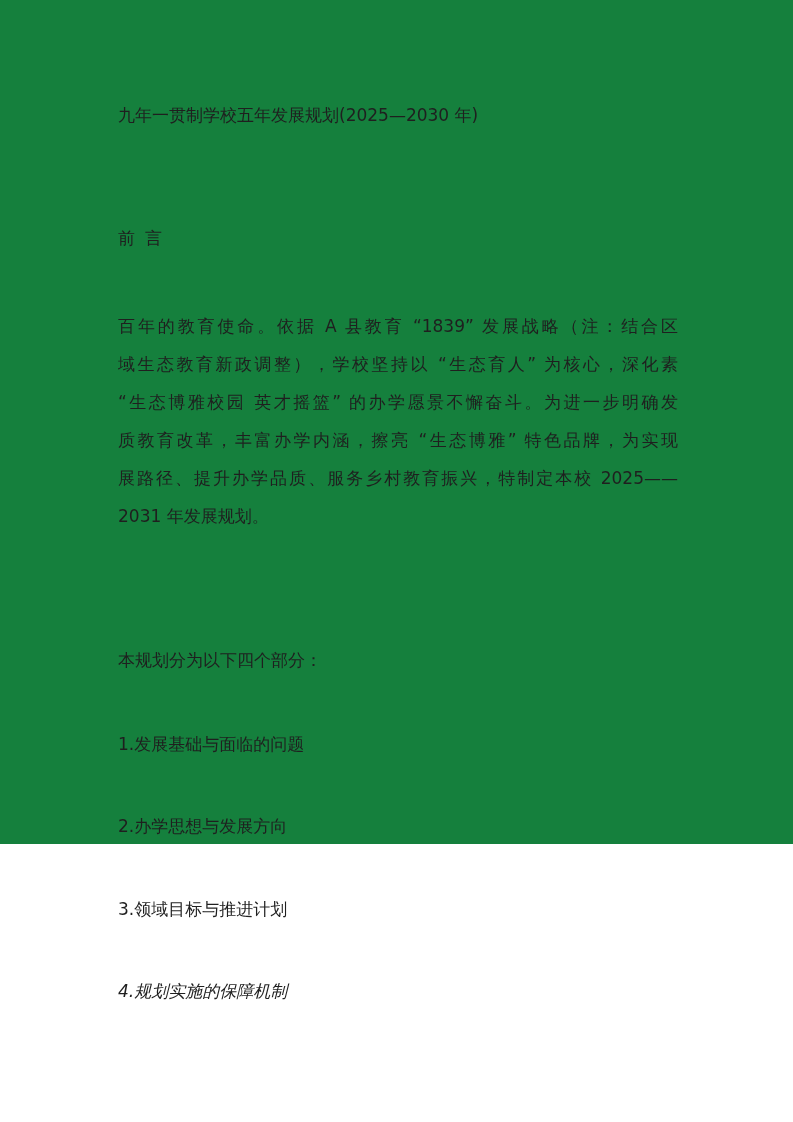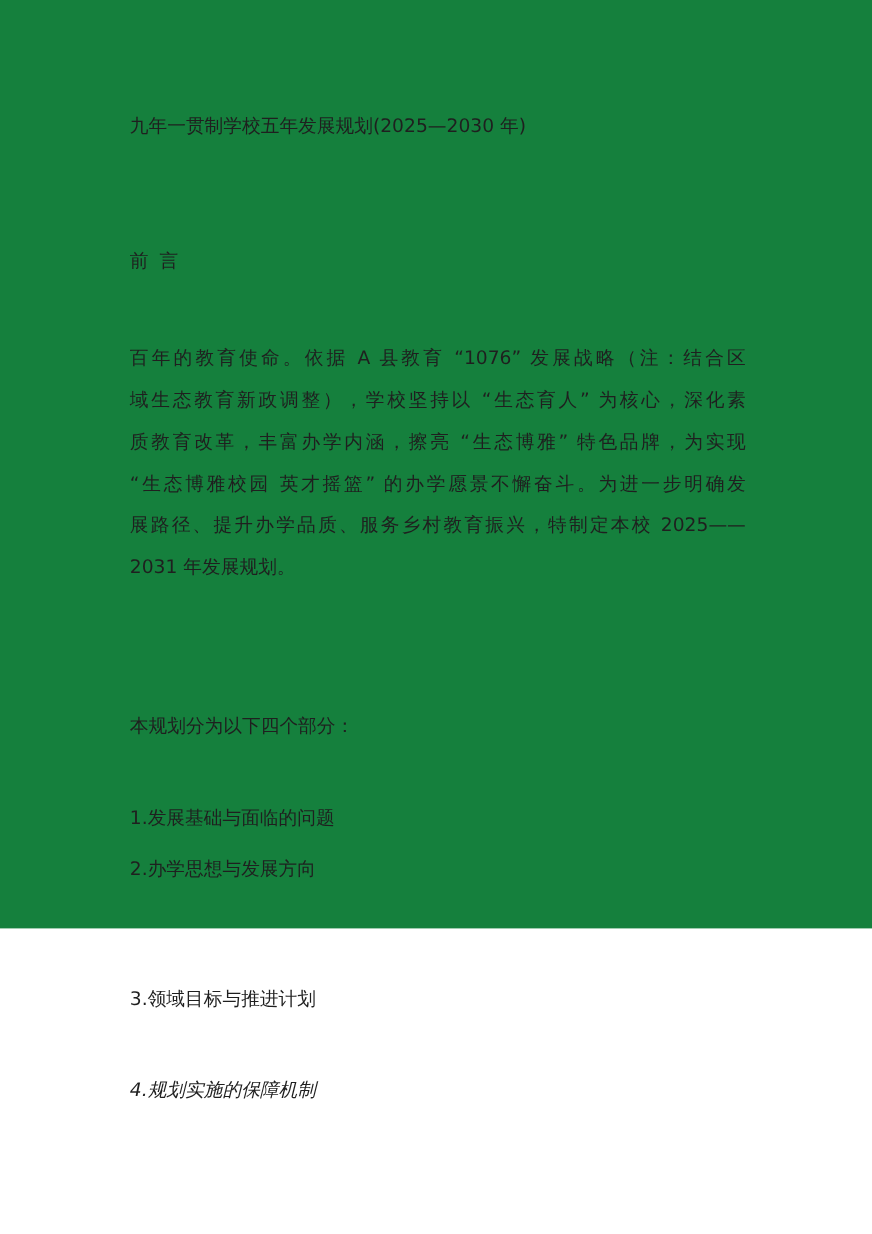--- a/index.html
+++ b/index.html
@@ -54,38 +54,38 @@
       white-space: nowrap;
       color: #1f1f1f;
     }
     .para .pline.justify {
       text-align: justify;
       text-align-last: justify;
       white-space: normal;
     }
     .intro { top: 650px; }
     .item1 { top: 734px; text-align: right; }
-    .item2 { top: 780px; text-align: right; }
+    .item2 { top: 816px; text-align: right; }
     .item3 { top: 899px; }
     .item4 { top: 981px; font-style: italic; }
   </style>
 </head>
 <body>
 
 <div class="page">
 
   <div class="line title">九年一贯制学校五年发展规划(2025—2030 年)</div>
 
   <div class="line preface">前言</div>
 
   <div class="para">
-    <span class="pline justify">百年的教育使命。依据 A 县教育 “1076” 发展战略（注：结合区</span>
+    <span class="pline justify">百年的教育使命。依据 A 县教育 “1839” 发展战略（注：结合区</span>
     <span class="pline justify">域生态教育新政调整），学校坚持以 “生态育人” 为核心，深化素</span>
+    <span class="pline justify">“生态博雅校园 英才摇篮” 的办学愿景不懈奋斗。为进一步明确发</span>
     <span class="pline justify">质教育改革，丰富办学内涵，擦亮 “生态博雅” 特色品牌，为实现</span>
-    <span class="pline justify">“生态博雅校园 英才摇篮” 的办学愿景不懈奋斗。为进一步明确发</span>
     <span class="pline justify">展路径、提升办学品质、服务乡村教育振兴，特制定本校 2025——</span>
     <span class="pline">2031 年发展规划。</span>
   </div>
 
   <div class="line intro">本规划分为以下四个部分：</div>
 
   <div class="line item1">1.发展基础与面临的问题</div>
   <div class="line item2">2.办学思想与发展方向</div>
   <div class="line item3">3.领域目标与推进计划</div>
   <div class="line item4">4.规划实施的保障机制</div>

